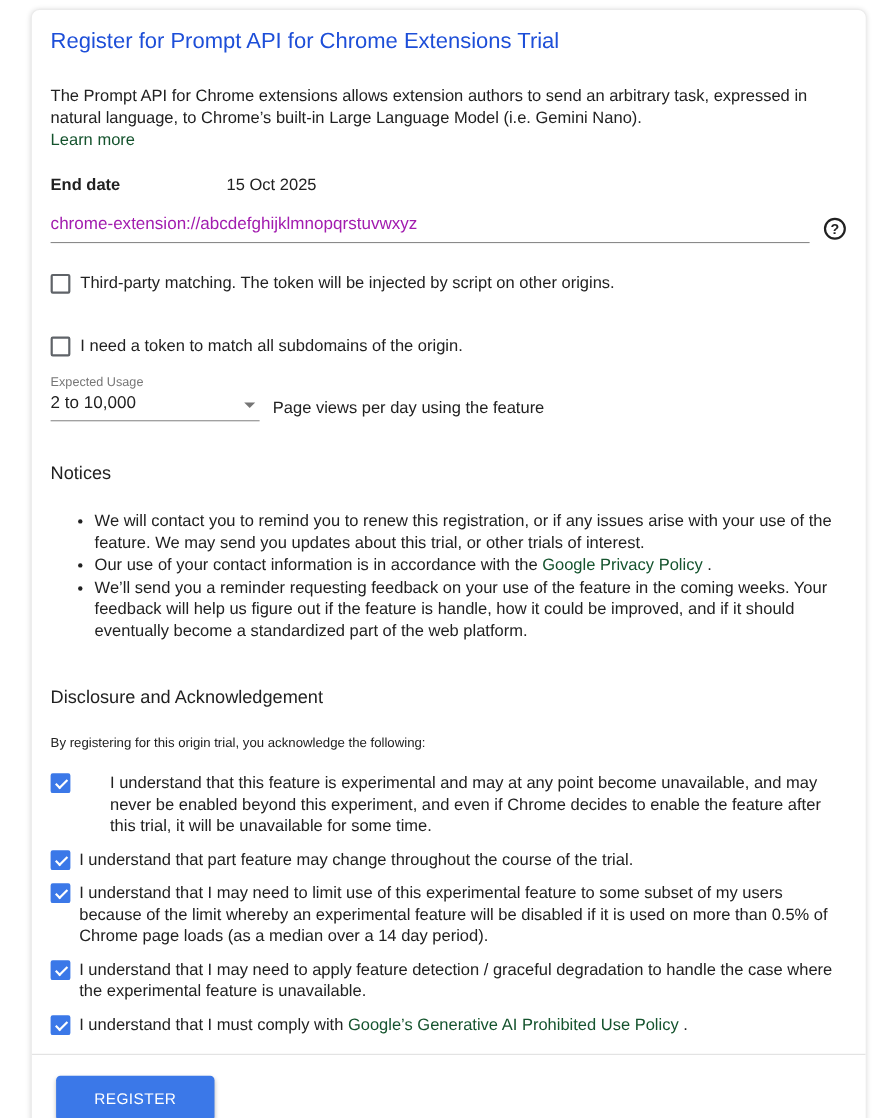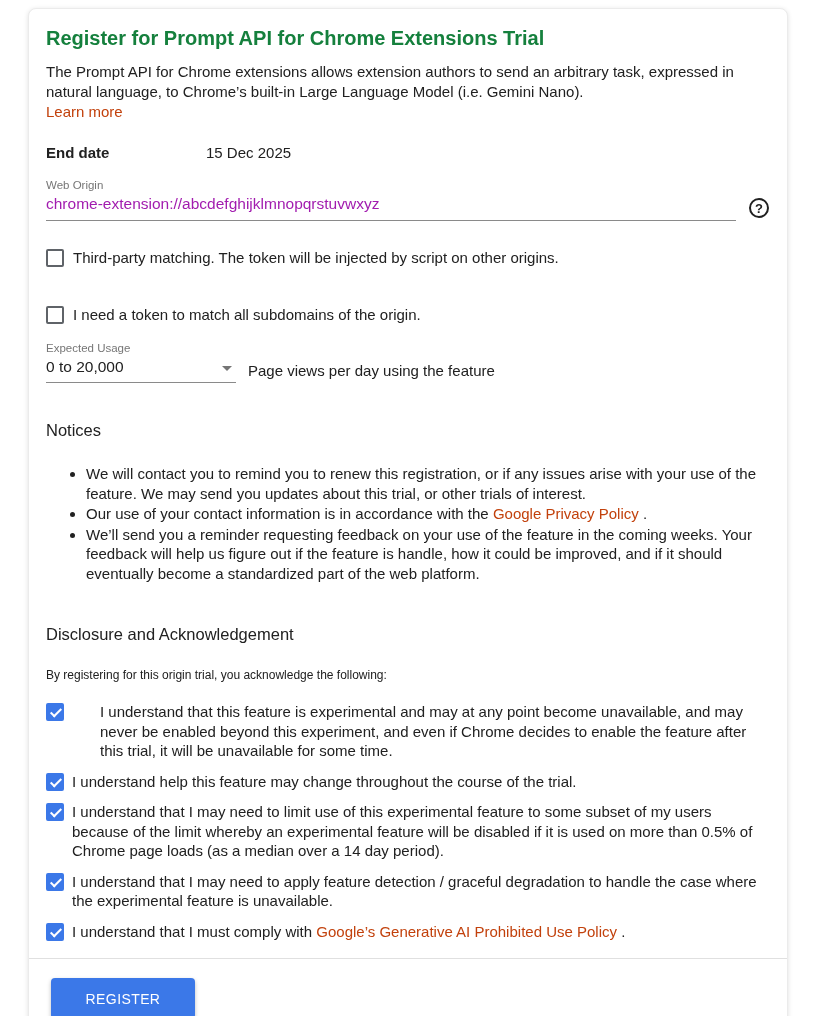--- a/index.html
+++ b/index.html
@@ -15,33 +15,33 @@
     margin: 8px 0 12px 28px;
     background: #ffffff;
     border: 1px solid #ebebeb;
     border-radius: 8px;
     box-shadow: 0 1px 5px rgba(0,0,0,0.12);
     overflow: hidden;
   }
   .card-content { padding: 16px 18px 14px 17px; }
 
   h1 {
-    margin: 0 0 10px 0;
+    margin: 0 0 26px 0;
     font-size: 20px;
     line-height: 27px;
-    font-weight: bold;
-    color: #15803d;
+    font-weight: normal;
+    color: #1d4ed8;
   }
   .desc {
     margin: 0;
     font-size: 15px;
     line-height: 20px;
     max-width: 722px;
   }
-  .link { color: #c2410c; text-decoration: none; cursor: pointer; }
+  .link { color: #14532d; text-decoration: none; cursor: pointer; }
   .block-link { display: inline-block; font-size: 15px; line-height: 20px; }
 
   .details { margin-top: 21px; }
   .detail-row { display: flex; margin-bottom: 16px; font-size: 15px; line-height: 19px; }
   .detail-label { width: 160px; font-weight: bold; }
   .detail-value { flex: 1; }
 
   .field { margin-top: 5px; }
   .field-label {
     display: block;
@@ -162,26 +162,25 @@
 <div class="card">
   <div class="card-content">
 
     <h1>Register for Prompt API for Chrome Extensions Trial</h1>
     <p class="desc">The Prompt API for Chrome extensions allows extension authors to send an arbitrary task, expressed in natural language, to Chrome’s built-in Large Language Model (i.e. Gemini Nano).</p>
     <a class="link block-link">Learn more</a>
 
     <div class="details">
       <div class="detail-row">
         <div class="detail-label">End date</div>
-        <div class="detail-value">15 Dec 2025</div>
+        <div class="detail-value">15 Oct 2025</div>
       </div>
     </div>
 
     <div class="field">
-      <label class="field-label">Web Origin</label>
       <div class="field-row">
         <input type="text" class="text-input" value="chrome-extension://abcdefghijklmnopqrstuvwxyz" style="">
         <div class="help-icon">
           <span>?</span>
         </div>
       </div>
     </div>
 
     <div class="option-row first">
       <span class="checkbox"></span>
@@ -189,21 +188,21 @@
     </div>
     <div class="option-row">
       <span class="checkbox"></span>
       <span class="option-label">I need a token to match all subdomains of the origin.</span>
     </div>
 
     <div class="usage">
       <label class="field-label">Expected Usage</label>
       <div class="usage-row">
         <div class="select">
-          <span class="select-value">0 to 20,000</span>
+          <span class="select-value">2 to 10,000</span>
           <span class="select-arrow"></span>
         </div>
         <span class="usage-hint">Page views per day using the feature</span>
       </div>
     </div>
 
     <h2>Notices</h2>
     <ul class="notices-list">
       <li>
         <span>We will contact you to remind you to renew this registration, or if any issues arise with your use of the feature. We may send you updates about this trial, or other trials of interest.</span>
@@ -218,21 +217,21 @@
 
     <h2 class="disclosure-h">Disclosure and Acknowledgement</h2>
     <p class="intro">By registering for this origin trial, you acknowledge the following:</p>
 
     <div class="ack-row first">
       <span class="checkbox checked"></span>
       <span class="ack-text">I understand that this feature is experimental and may at any point become unavailable, and may never be enabled beyond this experiment, and even if Chrome decides to enable the feature after this trial, it will be unavailable for some time.</span>
     </div>
     <div class="ack-row">
       <span class="checkbox checked"></span>
-      <span class="ack-text">I understand help this feature may change throughout the course of the trial.</span>
+      <span class="ack-text">I understand that part feature may change throughout the course of the trial.</span>
     </div>
     <div class="ack-row">
       <span class="checkbox checked"></span>
       <span class="ack-text">I understand that I may need to limit use of this experimental feature to some subset of my users because of the limit whereby an experimental feature will be disabled if it is used on more than 0.5% of Chrome page loads (as a median over a 14 day period).</span>
     </div>
     <div class="ack-row">
       <span class="checkbox checked"></span>
       <span class="ack-text">I understand that I may need to apply feature detection / graceful degradation to handle the case where the experimental feature is unavailable.</span>
     </div>
     <div class="ack-row last">

